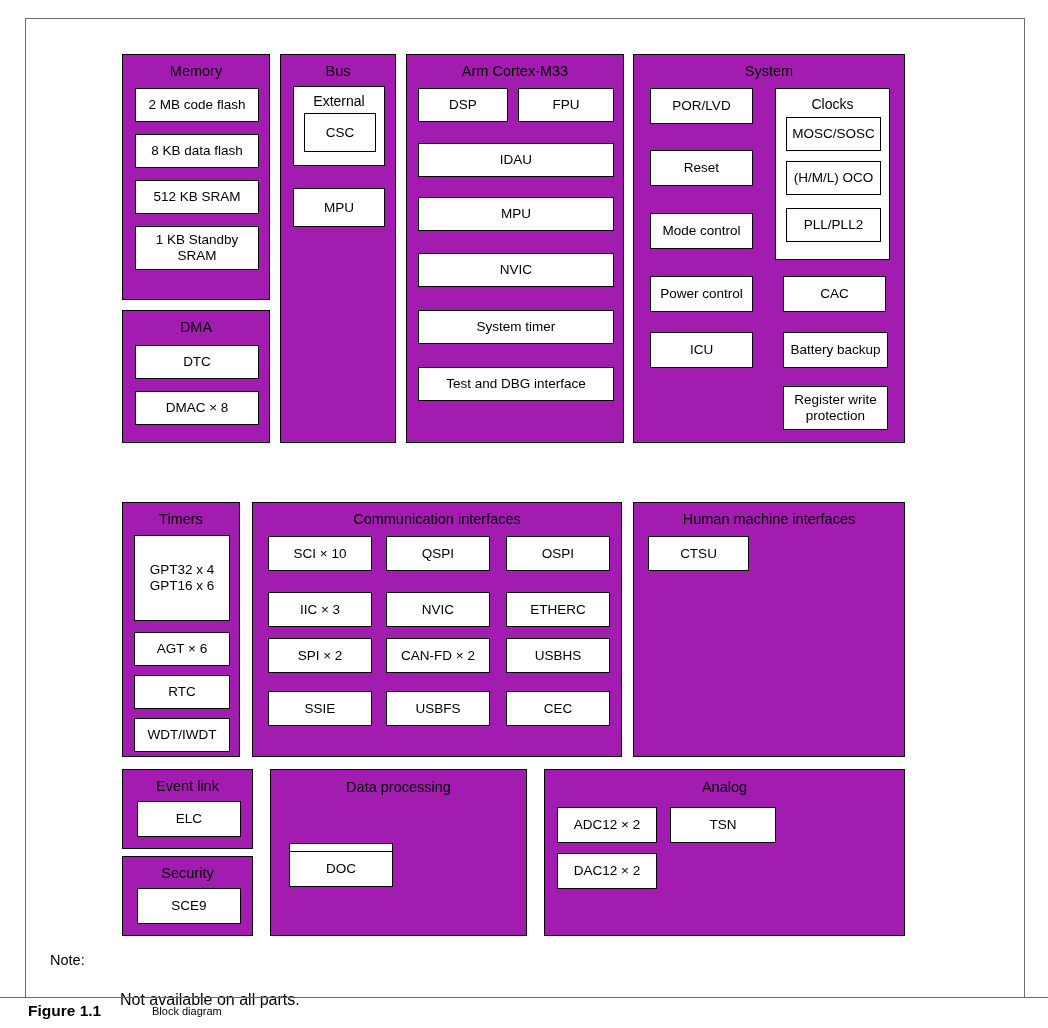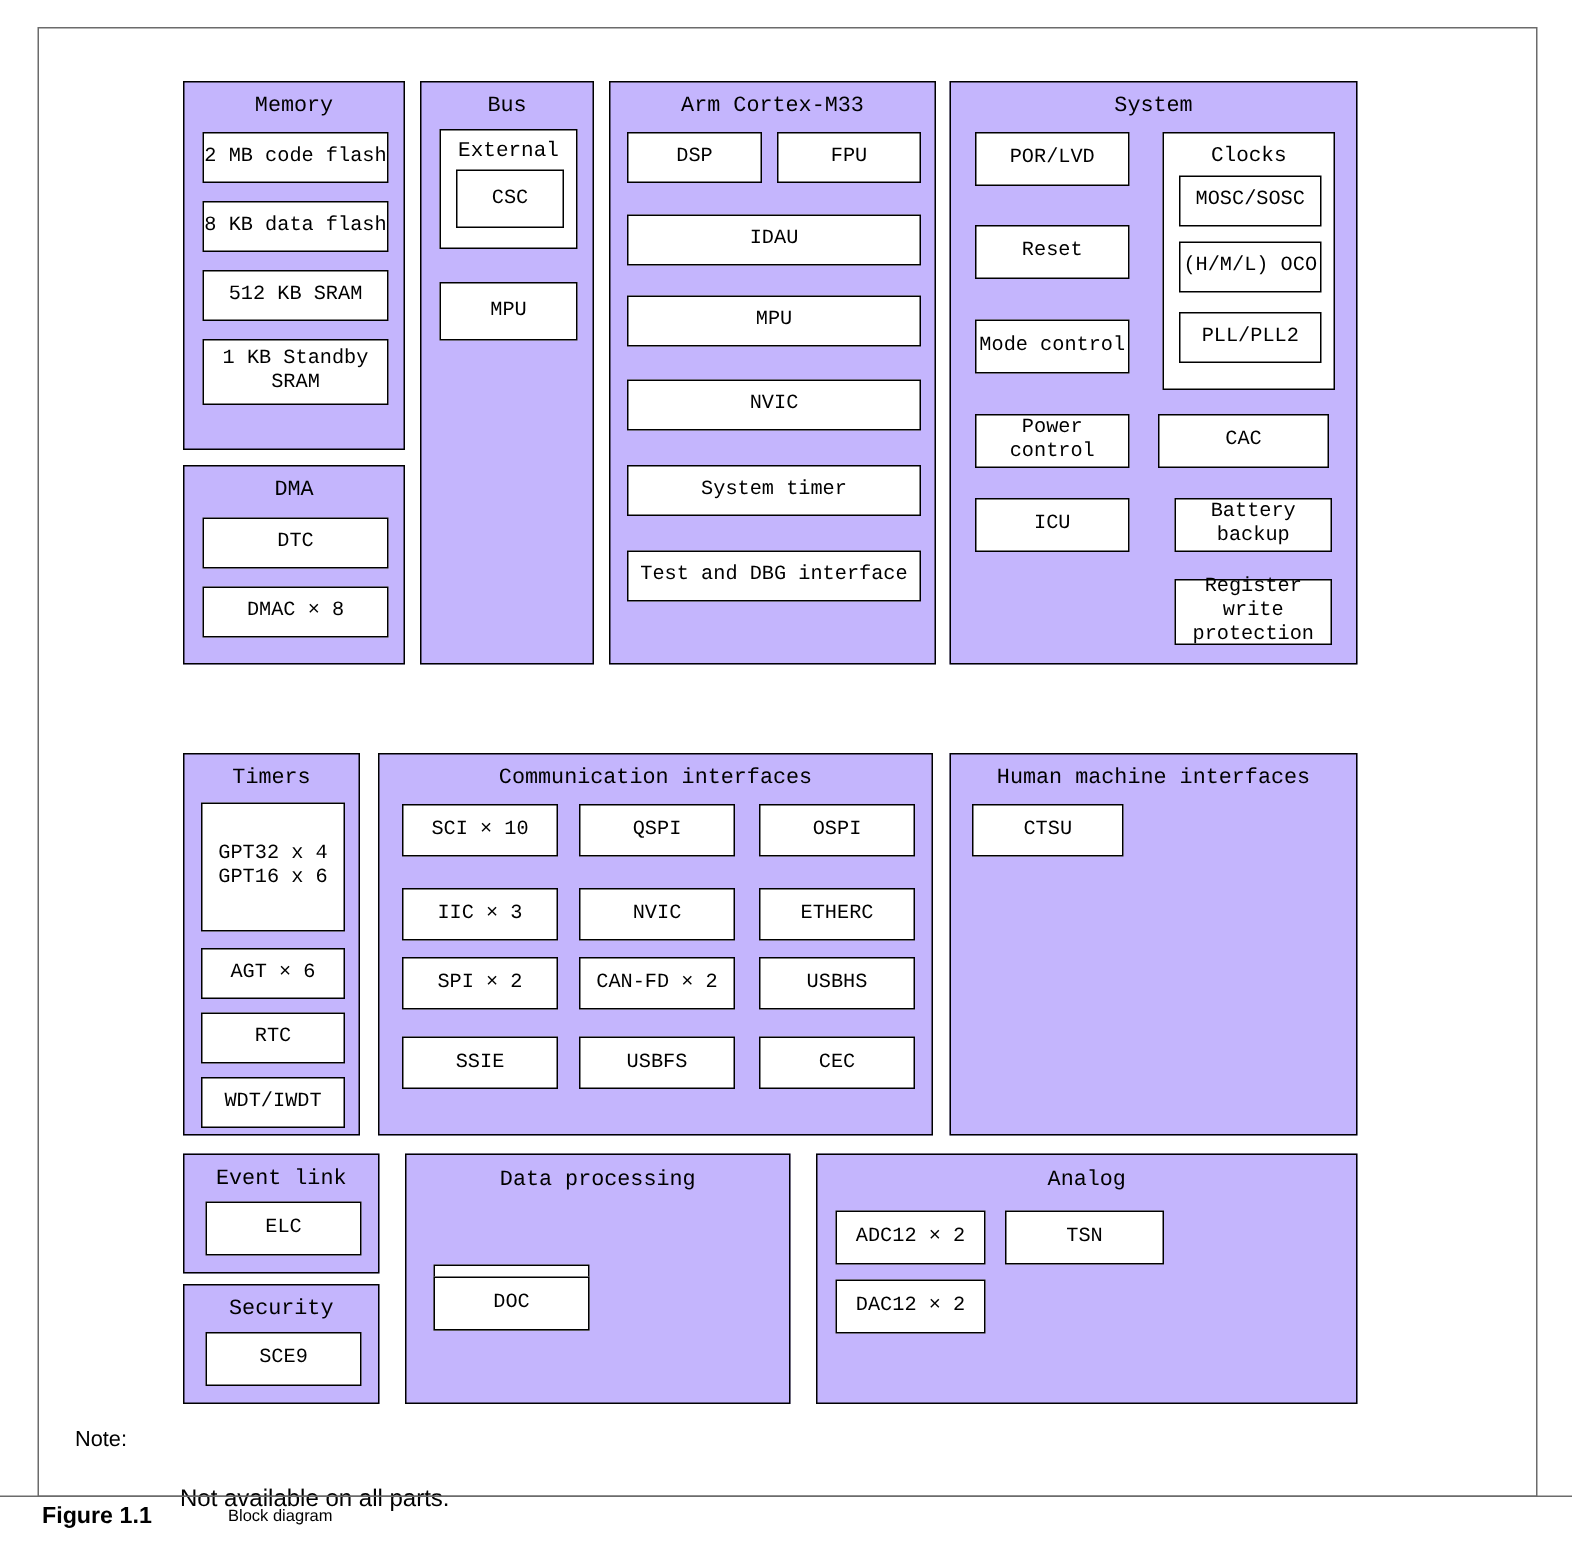--- a/index.html
+++ b/index.html
@@ -27,22 +27,21 @@
     width: 1000px;
     height: 980px;
     border: 1.6px solid #6b6b6b;
     box-sizing: border-box;
   }
   
   .group {
     position: absolute;
     border: 1.8px solid #000;
     box-sizing: border-box;
-    background: #c4b5fd;
-    font-family: Liberation Mono, monospace;
+    background: #a21caf;
   }
   .group > .gtitle {
     position: absolute;
     left: 0;
     right: 0;
     text-align: center;
     font-size: 14.5px;
     line-height: 14.5px;
     white-space: nowrap;
   }
@@ -169,21 +168,21 @@
     <div class="box" style="left:16px; top:221px; width:103px; height:36px;">Power control</div>
     <div class="box" style="left:16px; top:277px; width:103px; height:36px;">ICU</div>
 
     <div class="subgroup" style="left:141px; top:33px; width:115px; height:172px;">
       <div class="stitle" style="top:8px;">Clocks</div>
       <div class="box" style="left:10px; top:28px; width:95px; height:34px;">MOSC/SOSC</div>
       <div class="box" style="left:10px; top:72px; width:95px; height:34px;">(H/M/L) OCO</div>
       <div class="box" style="left:10px; top:119px; width:95px; height:34px;">PLL/PLL2</div>
     </div>
 
-    <div class="box" style="left:138px; top:221px; width:114px; height:36px;">CAC</div>
+    <div class="box" style="left:149px; top:221px; width:103px; height:36px;">CAC</div>
     <div class="box" style="left:149px; top:277px; width:105px; height:36px;">Battery backup</div>
     <div class="box" style="left:149px; top:331px; width:105px; height:44px;">Register write
 protection</div>
   </div>
 
   <div class="group" style="left:122px; top:502px; width:118px; height:255px;">
     <div class="gtitle" style="top:9px;">Timers</div>
     <div class="box" style="left:11px; top:32px; width:96px; height:86px;">GPT32 x 4
 GPT16 x 6</div>
     <div class="box" style="left:11px; top:129px; width:96px; height:34px;">AGT × 6</div>

